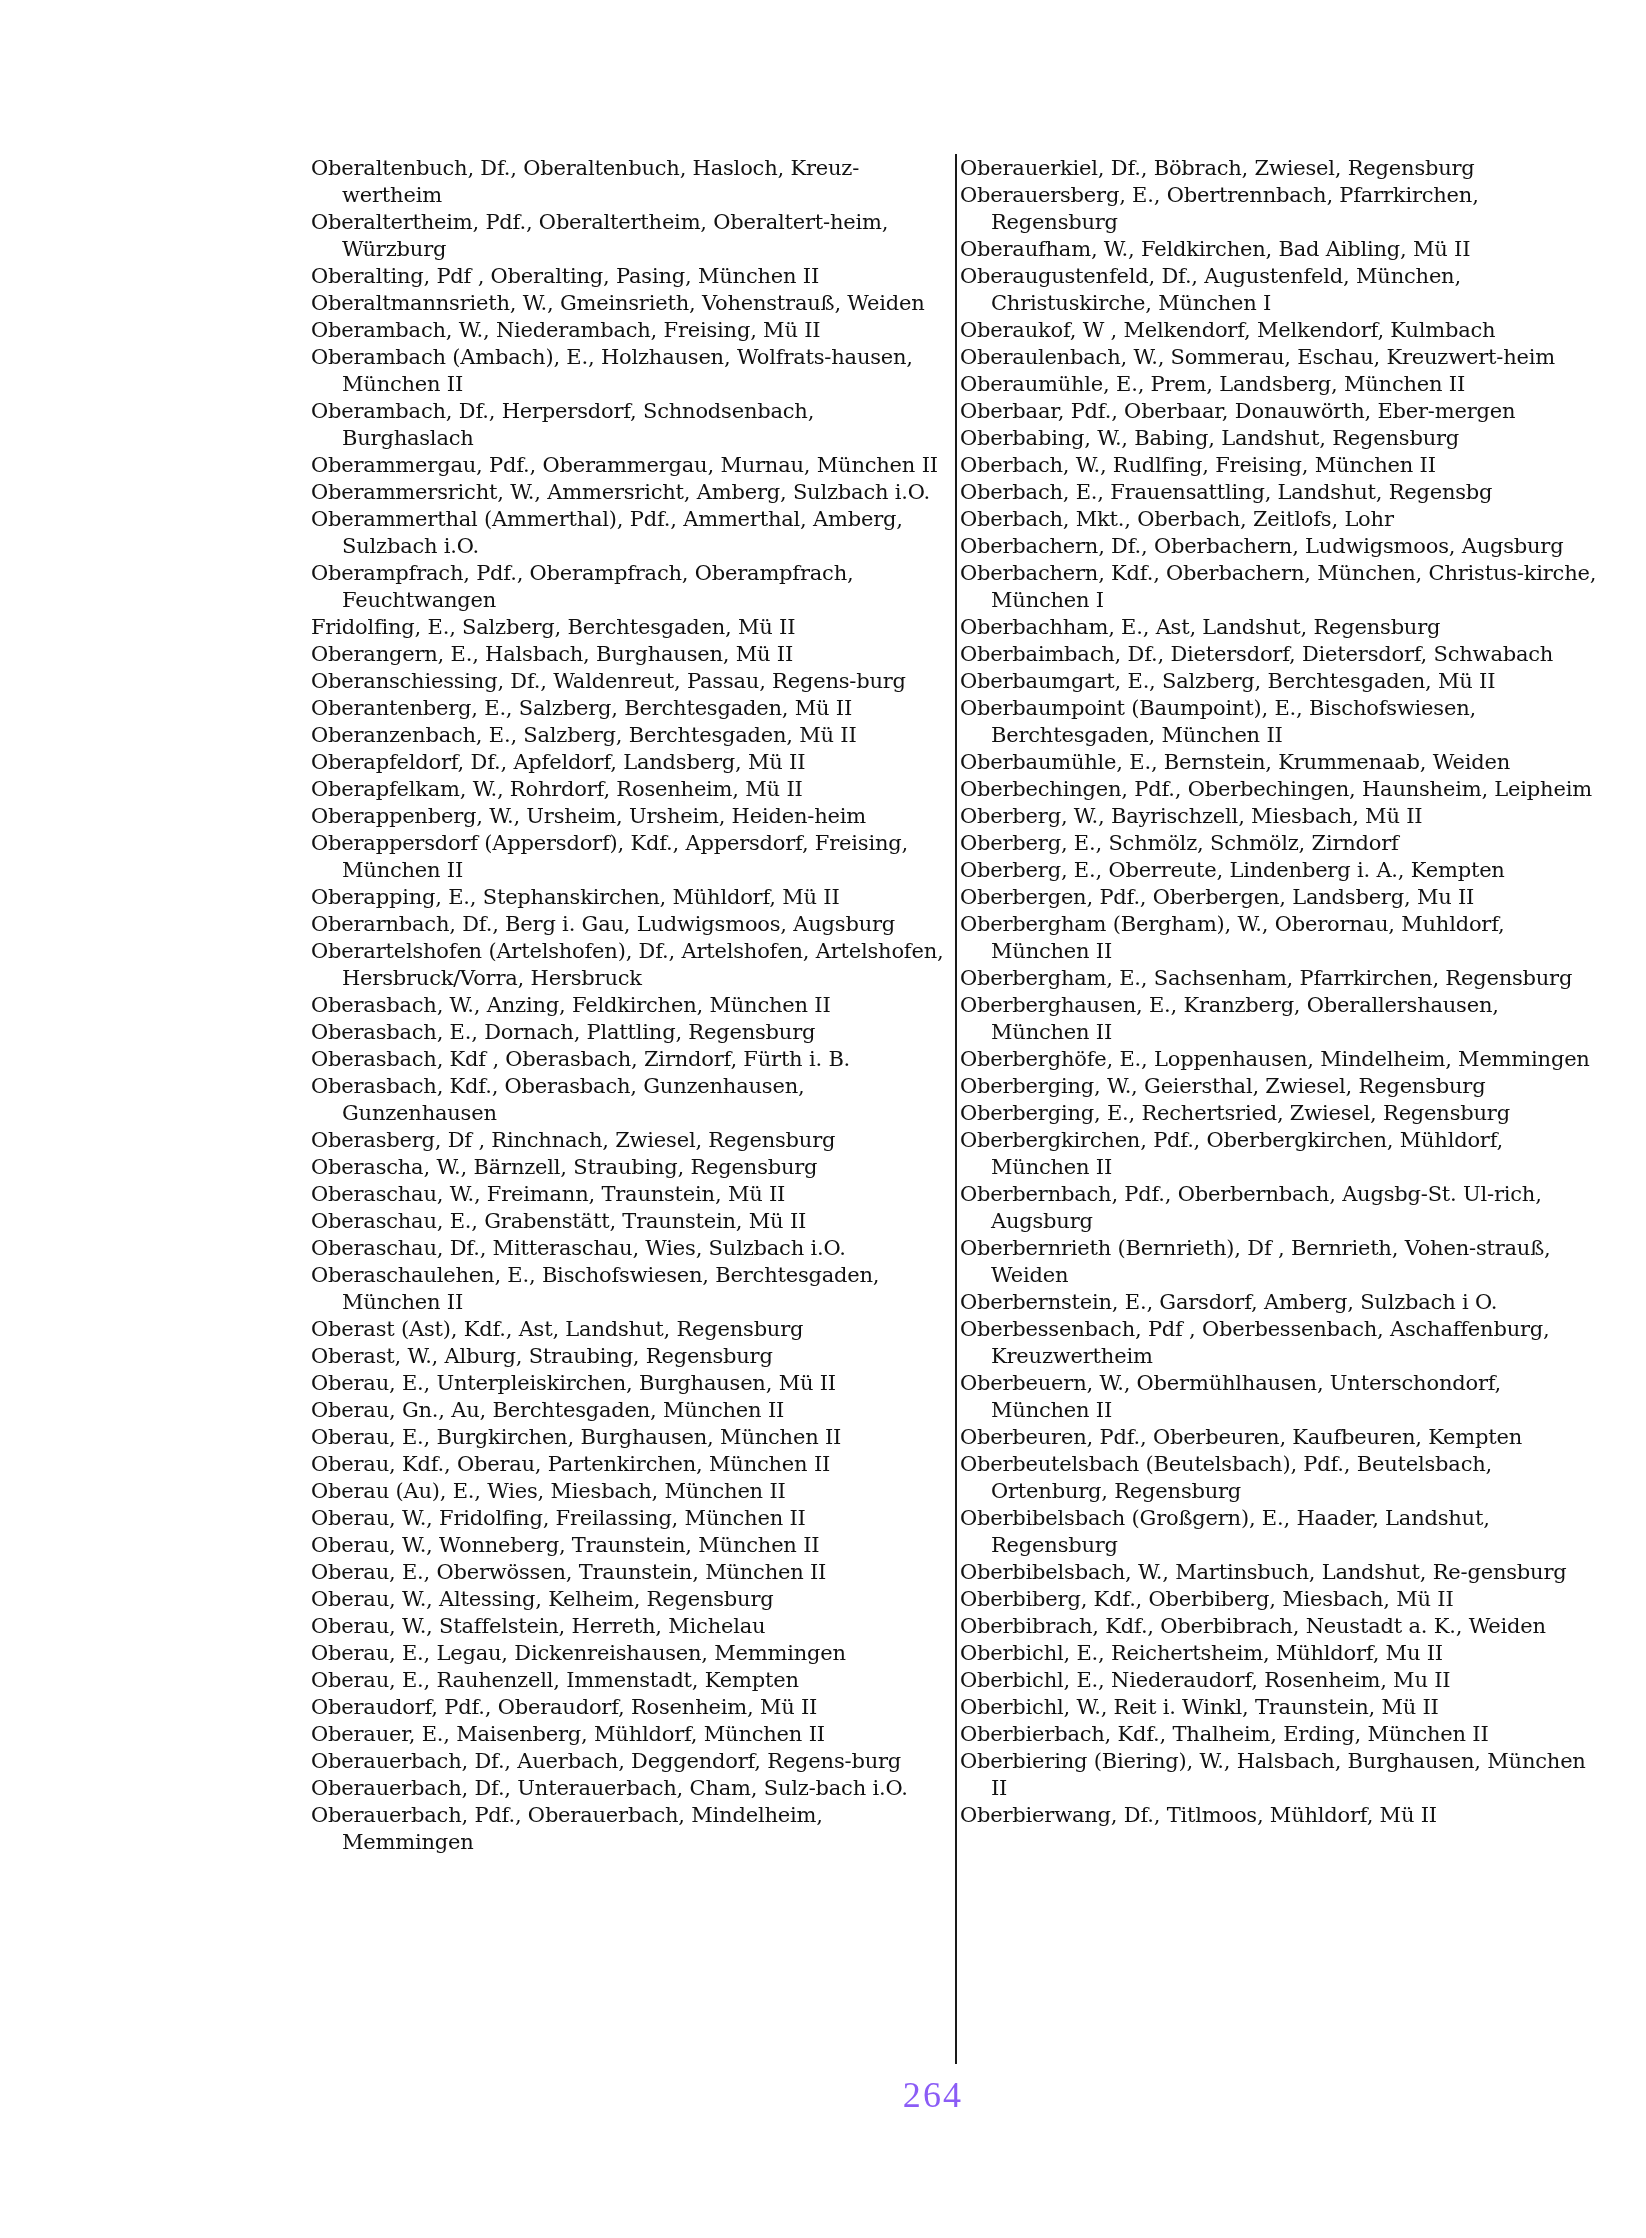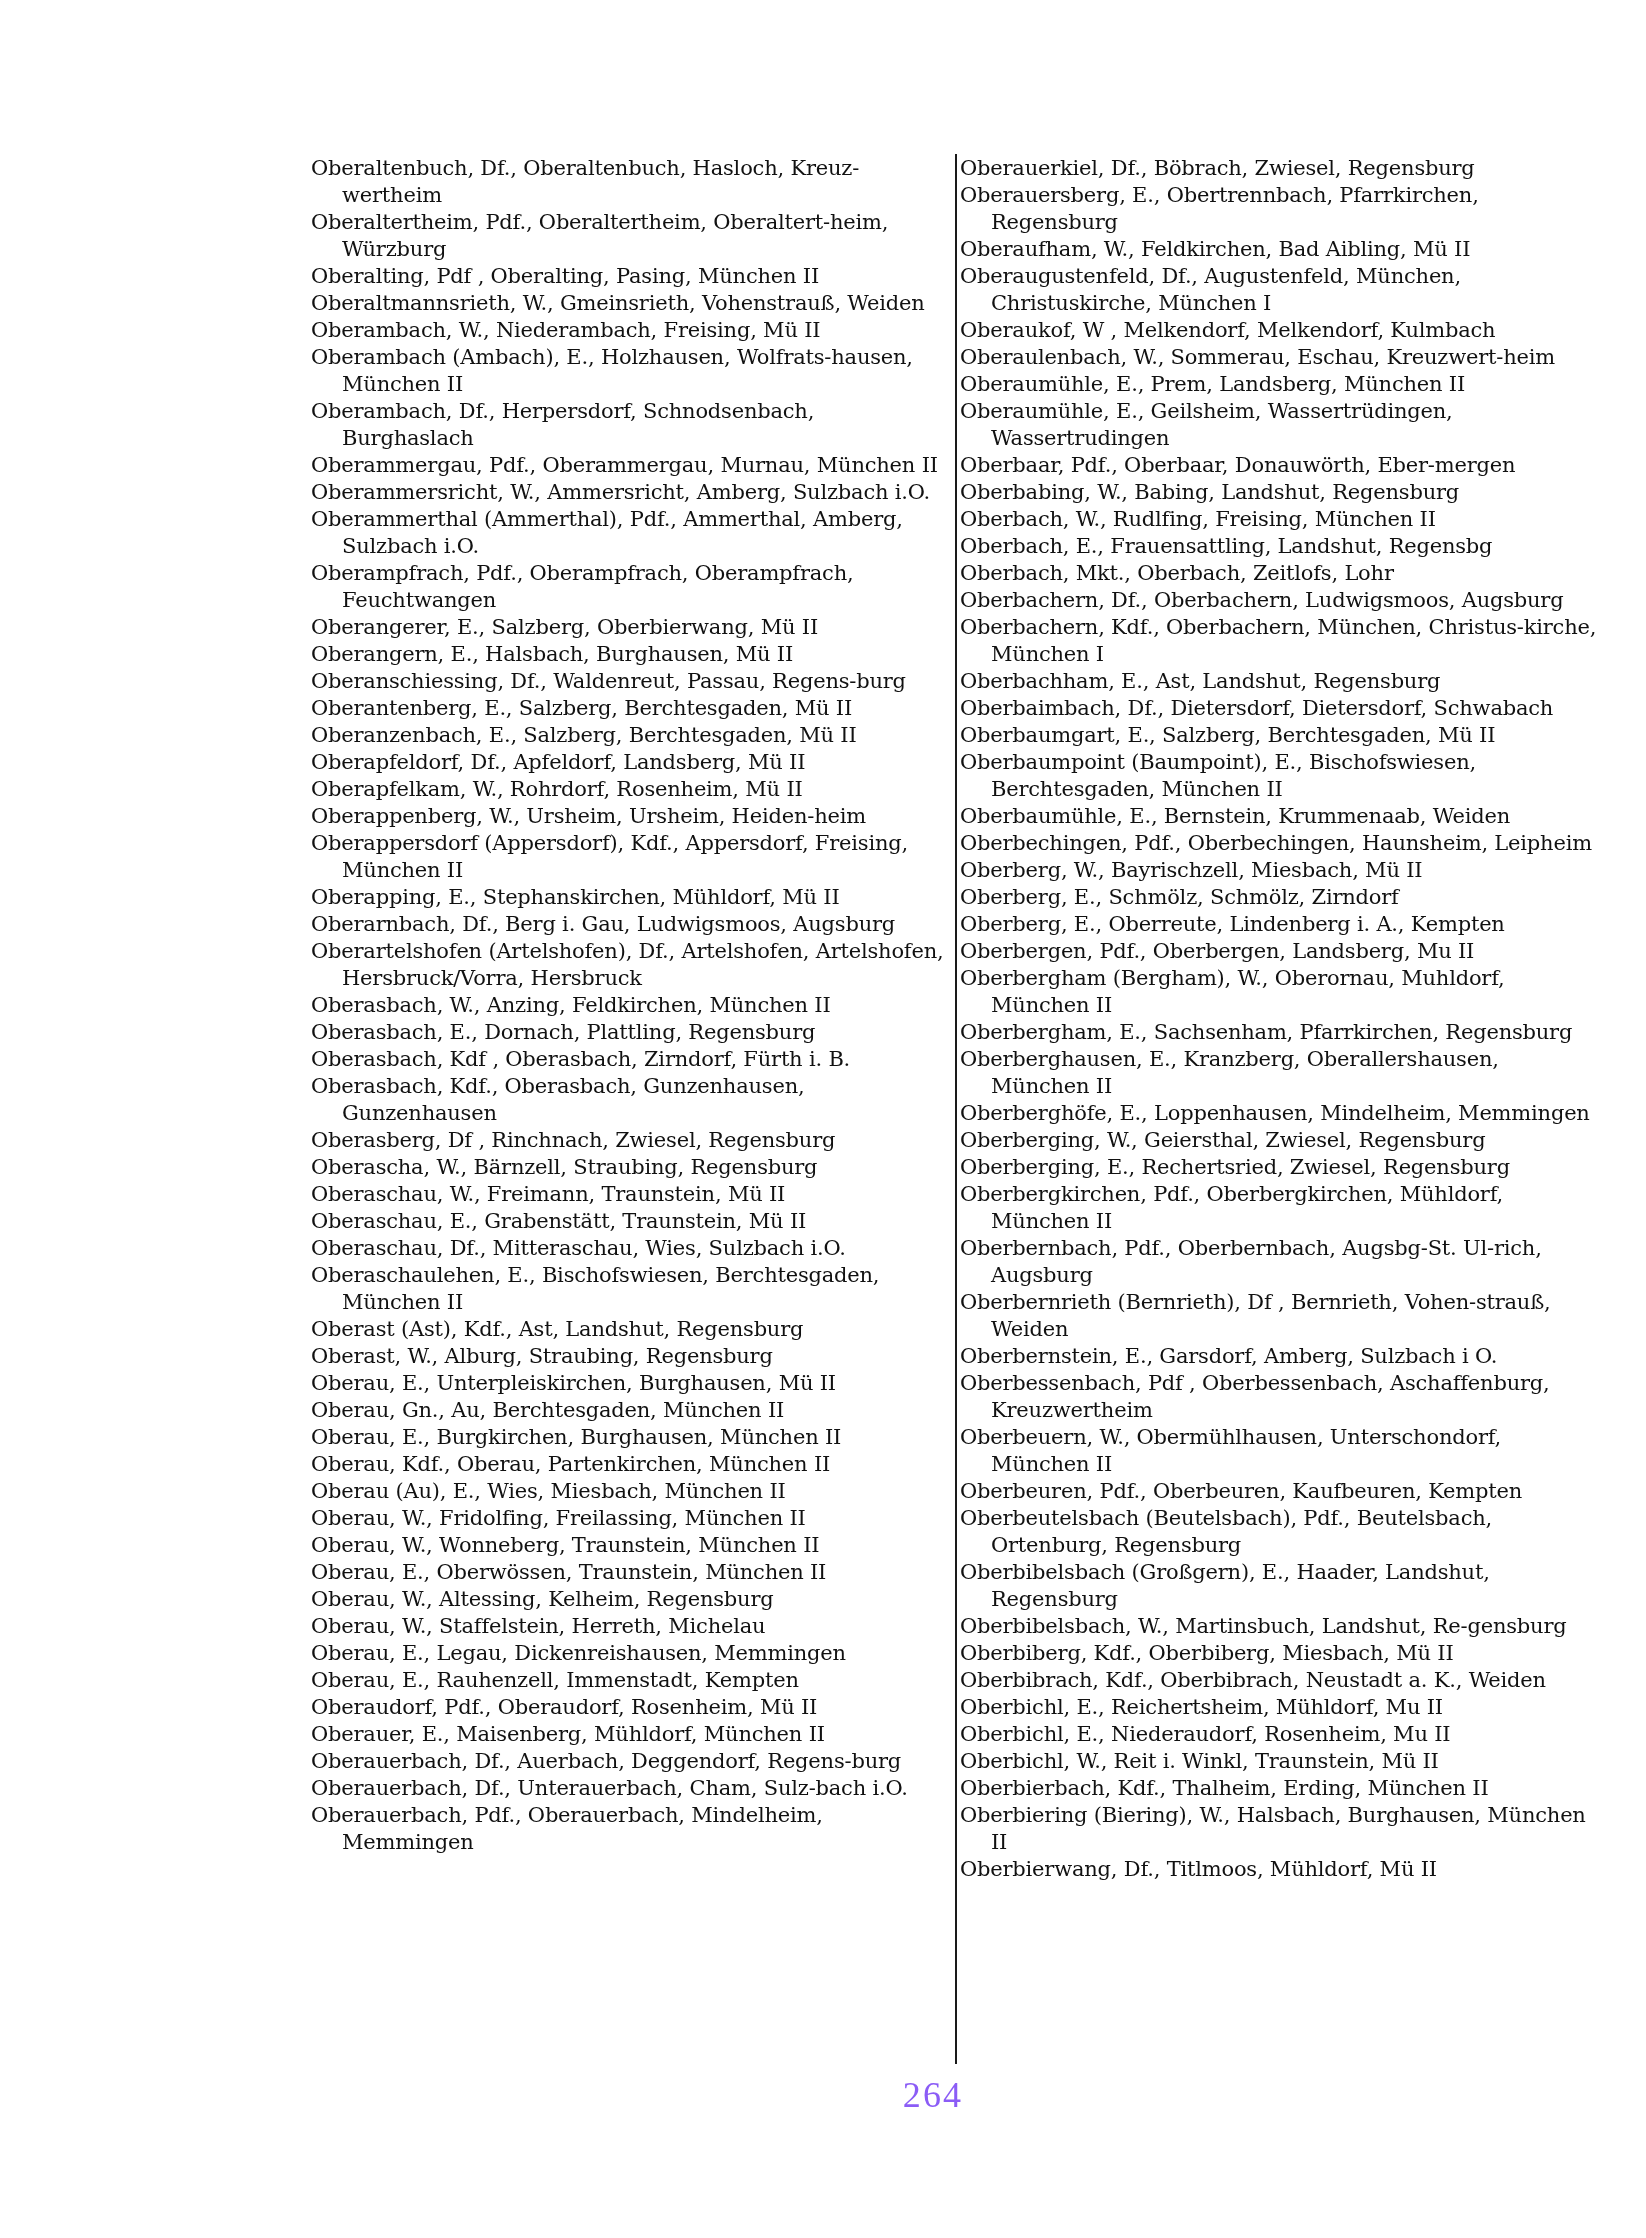--- a/index.html
+++ b/index.html
@@ -25,21 +25,21 @@
       <p class="entry">Oberaltertheim, Pdf., Oberaltertheim, Oberaltert-heim, Würzburg</p>
       <p class="entry">Oberalting, Pdf , Oberalting, Pasing, München II</p>
       <p class="entry">Oberaltmannsrieth, W., Gmeinsrieth, Vohenstrauß, Weiden</p>
       <p class="entry">Oberambach, W., Niederambach, Freising, Mü II</p>
       <p class="entry">Oberambach (Ambach), E., Holzhausen, Wolfrats-hausen, München II</p>
       <p class="entry">Oberambach, Df., Herpersdorf, Schnodsenbach, Burghaslach</p>
       <p class="entry">Oberammergau, Pdf., Oberammergau, Murnau, München II</p>
       <p class="entry">Oberammersricht, W., Ammersricht, Amberg, Sulzbach i.O.</p>
       <p class="entry">Oberammerthal (Ammerthal), Pdf., Ammerthal, Amberg, Sulzbach i.O.</p>
       <p class="entry">Oberampfrach, Pdf., Oberampfrach, Oberampfrach, Feuchtwangen</p>
-      <p class="entry">Oberangerer, E., Salzberg, Oberbierwang, Mü II</p>
+      <p class="entry">Fridolfing, E., Salzberg, Berchtesgaden, Mü II</p>
       <p class="entry">Oberangern, E., Halsbach, Burghausen, Mü II</p>
       <p class="entry">Oberanschiessing, Df., Waldenreut, Passau, Regens-burg</p>
       <p class="entry">Oberantenberg, E., Salzberg, Berchtesgaden, Mü II</p>
       <p class="entry">Oberanzenbach, E., Salzberg, Berchtesgaden, Mü II</p>
       <p class="entry">Oberapfeldorf, Df., Apfeldorf, Landsberg, Mü II</p>
       <p class="entry">Oberapfelkam, W., Rohrdorf, Rosenheim, Mü II</p>
       <p class="entry">Oberappenberg, W., Ursheim, Ursheim, Heiden-heim</p>
       <p class="entry">Oberappersdorf (Appersdorf), Kdf., Appersdorf, Freising, München II</p>
       <p class="entry">Oberapping, E., Stephanskirchen, Mühldorf, Mü II</p>
       <p class="entry">Oberarnbach, Df., Berg i. Gau, Ludwigsmoos, Augsburg</p>
@@ -76,21 +76,20 @@
     </div>
   <div class="rule"></div>
   <div class="column col-right" id="col-right">
       <p class="entry">Oberauerkiel, Df., Böbrach, Zwiesel, Regensburg</p>
       <p class="entry">Oberauersberg, E., Obertrennbach, Pfarrkirchen, Regensburg</p>
       <p class="entry">Oberaufham, W., Feldkirchen, Bad Aibling, Mü II</p>
       <p class="entry">Oberaugustenfeld, Df., Augustenfeld, München, Christuskirche, München I</p>
       <p class="entry">Oberaukof, W , Melkendorf, Melkendorf, Kulmbach</p>
       <p class="entry">Oberaulenbach, W., Sommerau, Eschau, Kreuzwert-heim</p>
       <p class="entry">Oberaumühle, E., Prem, Landsberg, München II</p>
-      <p class="entry">Oberaumühle, E., Geilsheim, Wassertrüdingen, Wassertrudingen</p>
       <p class="entry">Oberbaar, Pdf., Oberbaar, Donauwörth, Eber-mergen</p>
       <p class="entry">Oberbabing, W., Babing, Landshut, Regensburg</p>
       <p class="entry">Oberbach, W., Rudlfing, Freising, München II</p>
       <p class="entry">Oberbach, E., Frauensattling, Landshut, Regensbg</p>
       <p class="entry">Oberbach, Mkt., Oberbach, Zeitlofs, Lohr</p>
       <p class="entry">Oberbachern, Df., Oberbachern, Ludwigsmoos, Augsburg</p>
       <p class="entry">Oberbachern, Kdf., Oberbachern, München, Christus-kirche, München I</p>
       <p class="entry">Oberbachham, E., Ast, Landshut, Regensburg</p>
       <p class="entry">Oberbaimbach, Df., Dietersdorf, Dietersdorf, Schwabach</p>
       <p class="entry">Oberbaumgart, E., Salzberg, Berchtesgaden, Mü II</p>

